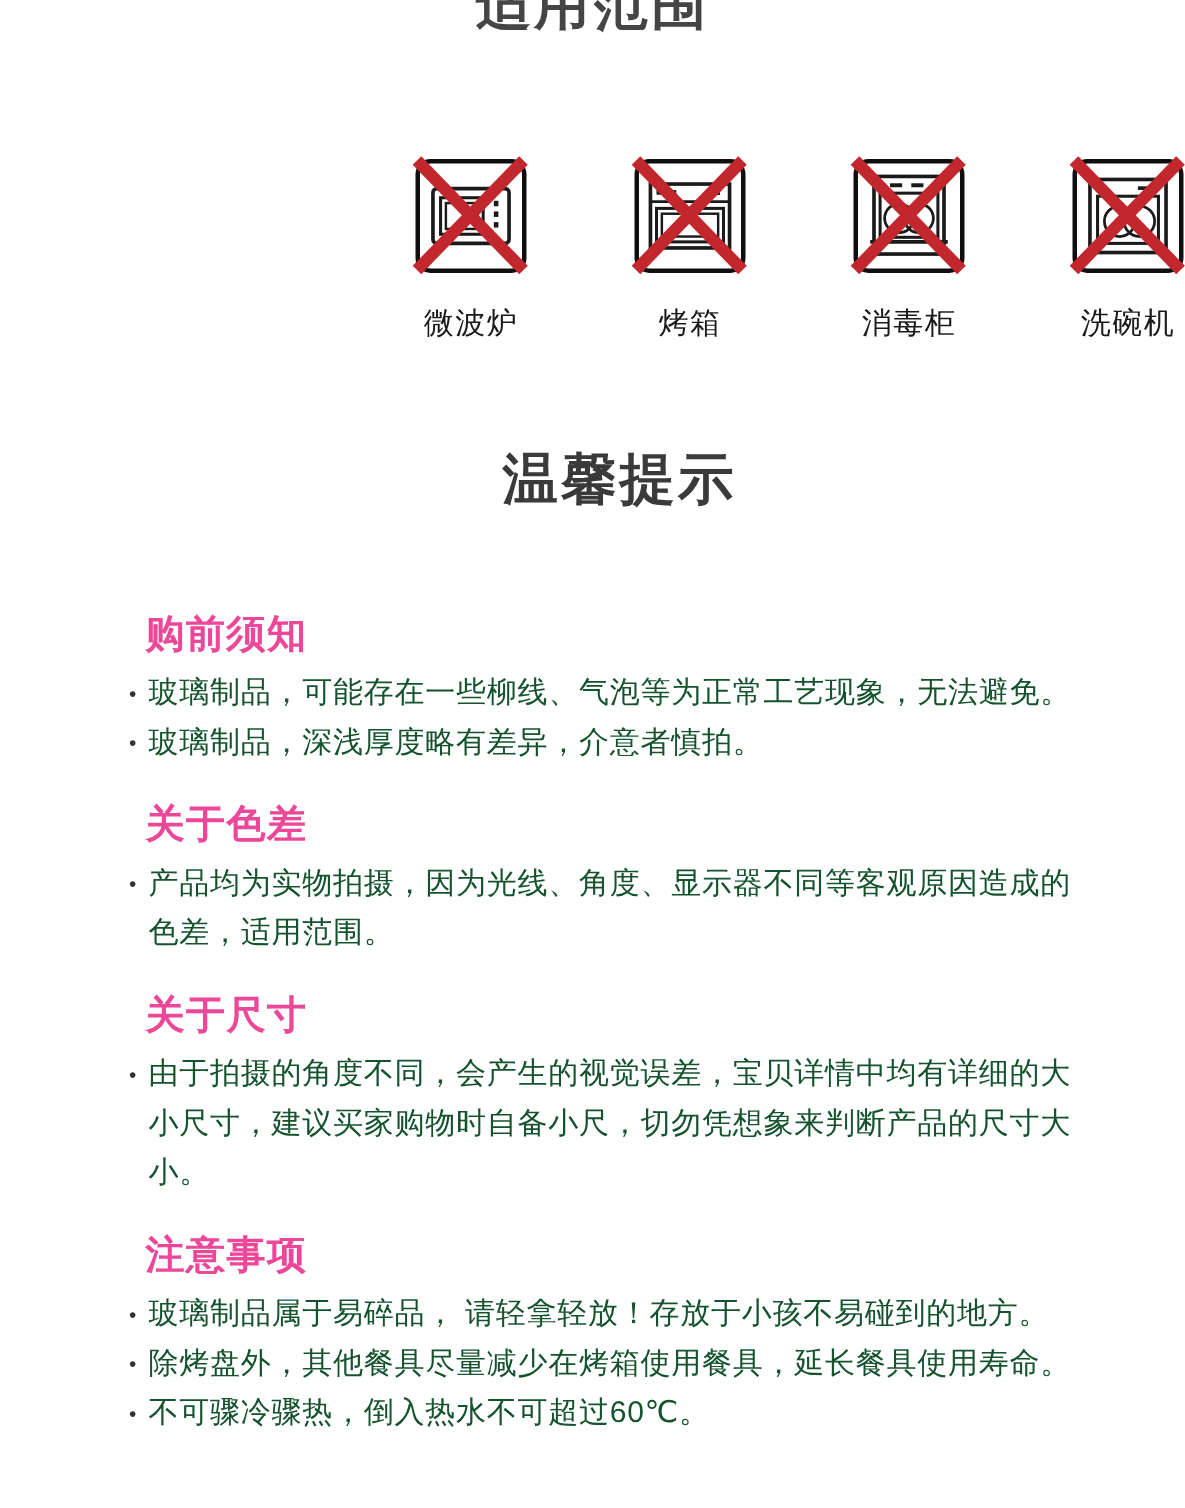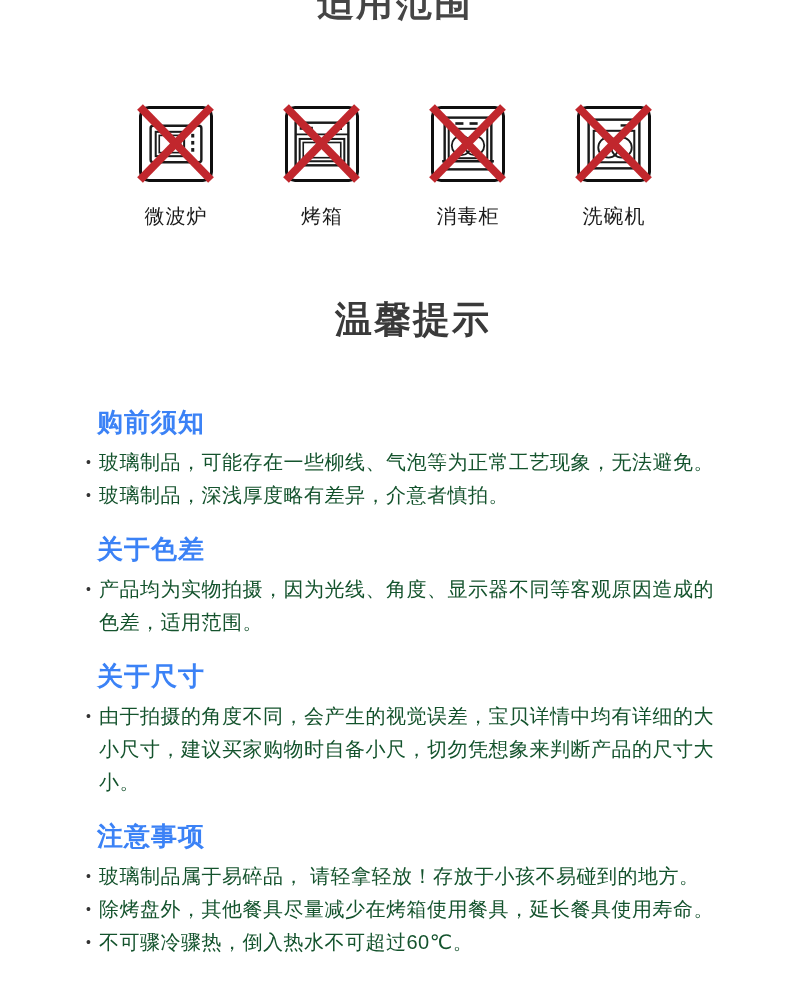--- a/index.html
+++ b/index.html
@@ -15,41 +15,41 @@
 
   
   .range-section { position: relative; height: 240px; }
   .big-title {
     font-size: 37px; line-height: 40px; font-weight: 700;
     color: #3d3d3d; text-align: center; letter-spacing: 2px;
   }
   .range-title { position: absolute; top: -16px; left: 0; right: 0; line-height: 38px; color: #454545; }
   .icons-row {
     position: absolute; top: 106px; left: 0; right: 0;
-    display: flex; justify-content: center; gap: 70px;
+    display: flex; justify-content: flex-end; gap: 70px;
   }
   .appliance { width: 76px; display: flex; flex-direction: column; align-items: center; }
   .icon-box {
     position: relative; width: 74px; height: 76px;
     border: 3.5px solid #0f0f0f; border-radius: 10px; background: #fff;
   }
   .icon-box svg.appliance-art { position: absolute; left: 0; top: 0; width: 100%; height: 100%; }
   .cross { position: absolute; left: -5px; top: -5px; width: 77px; height: 79px; overflow: visible; }
   .appliance figcaption {
     margin-top: 21px; font-size: 20px; line-height: 26px;
     color: #1a1a1a; font-weight: 500; letter-spacing: 1px; white-space: nowrap;
   }
 
   
   .tips-title { margin-top: 60px; color: #3a3a3a; padding-left: 36px; }
   .tips-body { padding: 0 64px 0 86px; }
   .tip-group h3 {
     margin: 22px 0 9px 11px;
     font-size: 26px; line-height: 30px; font-weight: 700;
-    color: #3b82f6; letter-spacing: 1px;
+    color: #ec4899; letter-spacing: 1px;
   }
   .tip-group:first-of-type h3 { margin-top: 67px; }
   .tip-group ul { list-style: none; }
   .tip-group li {
     position: relative; padding-left: 13px;
     font-size: 20px; line-height: 33px;
     color: #14532d; letter-spacing: 0.5px;
   }
   .tip-group li::before {
     content: "\2022";

